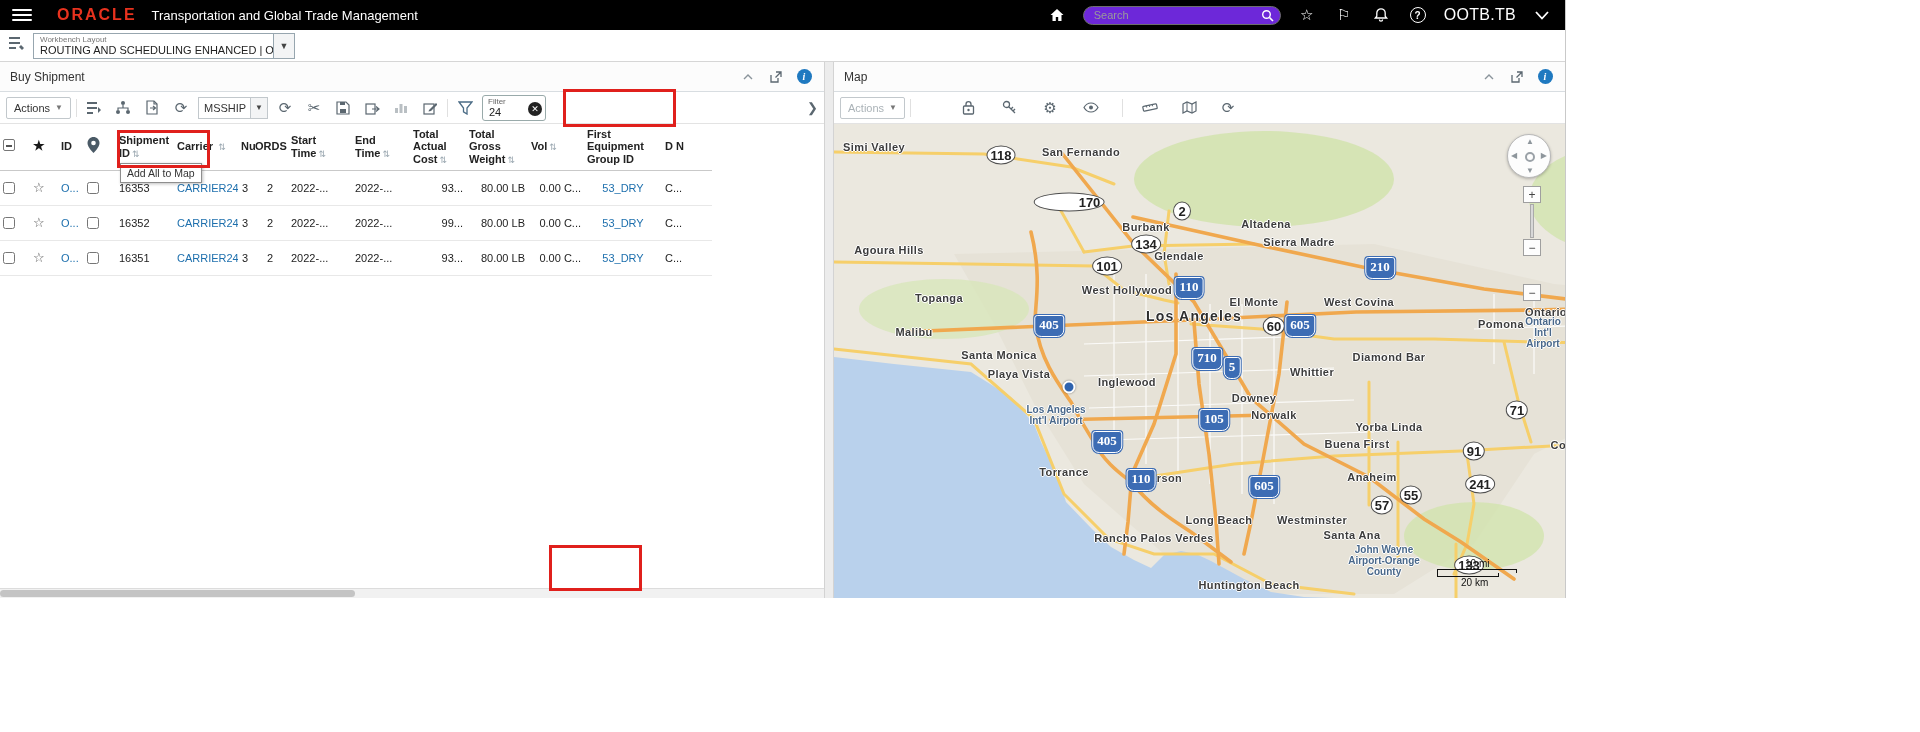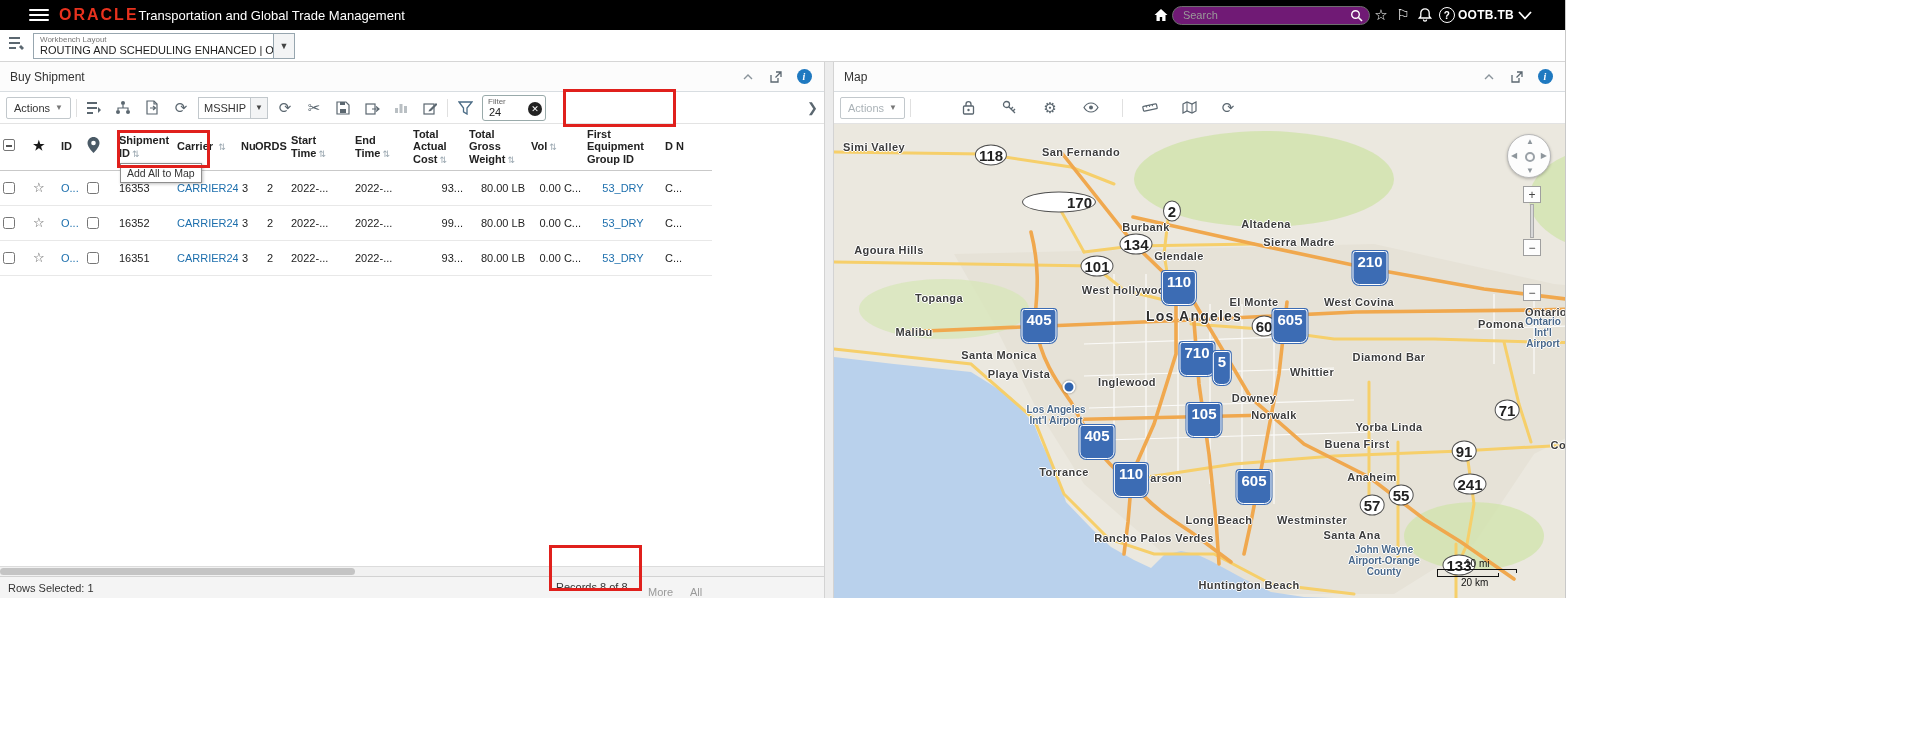--- a/index.html
+++ b/index.html
@@ -2,35 +2,35 @@
 <html><head>
 <meta charset="utf-8">
 <style>
   * { box-sizing: border-box; margin: 0; padding: 0; }
   html,body { background:#ffffff; font-family:"Liberation Sans", sans-serif; }
   body { width:1920px; height:732px; position:relative; overflow:hidden; }
   .app { position:absolute; left:0; top:0; width:1566px; height:598px; background:#fff;
          border-right:1px solid #c9c9c9; border-bottom:1px solid #c9c9c9; }
 
   
-  .topbar { height:30px; background:#000; display:flex; align-items:center; padding:0 29px; gap:0; color:#fff; }
+  .topbar { height:30px; background:#000; display:flex; align-items:center; padding:0 12px; gap:15px; color:#fff; }
   .hamburger { width:20px; cursor:pointer; display:flex; flex-direction:column; gap:3px; }
   .hamburger span { height:2px; background:#fff; border-radius:1px; }
   .brand { color:#e8321e; font-weight:bold; font-size:16px; letter-spacing:2px; margin-left:10px; }
   .app-title { font-size:13px; color:#fff; }
   .top-spacer { flex:1; }
   .top-ic { width:22px; height:22px; display:flex; align-items:center; justify-content:center; color:#fff; font-size:15px; cursor:pointer; }
   .searchwrap { position:relative; }
-  .searchwrap input { width:198px; height:19px; border-radius:10px; border:1px solid #6e6e6e; background:#701a75;
+  .searchwrap input { width:198px; height:19px; border-radius:10px; border:1px solid #6e6e6e; background:#6d28d9;
                       color:#ccc; font-size:11px; padding:0 24px 0 10px; outline:none; font-family:inherit; }
   .searchwrap input::placeholder { color:#9a9a9a; }
   .searchwrap .mag { position:absolute; right:7px; top:3px; }
   .helpcirc { width:16px; height:16px; border:1.4px solid #fff; border-radius:50%; font-size:10px; font-weight:bold;
               display:flex; align-items:center; justify-content:center; }
-  .username { font-size:12px; font-weight:bold; letter-spacing:.3px; }
+  .username { font-size:16px; font-weight:normal; letter-spacing:.3px; }
 
   
   .wbbar { height:32px; background:#fff; border-bottom:1px solid #d6d6d6; display:flex; align-items:center; padding:0 8px; gap:8px; }
   .wb-icon { color:#5b6770; }
   .wb-box { display:flex; align-items:stretch; height:26px; }
   .wb-field { width:240px; border:1px solid #97a6af; border-right:none; padding:1px 6px; overflow:hidden; }
   .wb-label { font-size:8px; color:#777; display:block; line-height:9px; }
   .wb-value { font-size:11px; color:#222; white-space:nowrap; display:block; line-height:13px; }
   .wb-drop { width:22px; border:1px solid #97a6af; background:#f3f4f5; display:flex; align-items:center; justify-content:center;
              font-size:9px; color:#444; cursor:pointer; }
@@ -98,22 +98,22 @@
   .alllnk  { position:absolute; left:690px; top:9px; color:#9a9a9a; font-size:11px; cursor:pointer; }
 
   
   .maparea { flex:1; position:relative; background:#ebe8df; overflow:hidden; cursor:grab; }
   .maparea svg.base { position:absolute; left:0; top:0; }
   .maplabel { position:absolute; transform:translate(-50%,-50%); white-space:pre-line; text-align:center; pointer-events:none;
               text-shadow:-1px 0 #fff,1px 0 #fff,0 -1px #fff,0 1px #fff; }
   .maplabel.town { font-size:11px; font-weight:bold; color:#3c3c3c; letter-spacing:.4px; }
   .maplabel.city { font-size:14px; font-weight:bold; color:#2e2e2e; letter-spacing:1.2px; }
   .maplabel.airport { font-size:10px; font-weight:bold; color:#49688a; line-height:1.1; }
-  .shield { position:absolute; transform:translate(-50%,-50%); font-size:15px; font-weight:bold; line-height:1; pointer-events:none; }
-  .shield.i { background:#3c6cb4; color:#fff; border:1px solid #fff; border-radius:3px 3px 7px 7px; padding:2px 4px 15px; box-shadow:0 0 0 1px #3c6cb4; }
+  .shield { position:absolute; transform:translate(-50%,-50%); font-size:13px; font-weight:bold; line-height:1; pointer-events:none;margin-left:10px; }
+  .shield.i { background:#3c6cb4; color:#fff; border:1px solid #fff; border-radius:3px 3px 7px 7px; padding:2px 4px 5px; box-shadow:0 0 0 1px #3c6cb4;font-family:Liberation Serif, serif; }
   .shield.s { background:#fff; color:#222; border:1.5px solid #4f4f4f; border-radius:50%; min-width:18px; padding:2px 3px; text-align:center; }
   .mapmarker { position:absolute; width:13px; height:13px; border-radius:50%; background:#2f63ae; border:2px solid #fff;
                transform:translate(-50%,-50%); box-shadow:0 0 2px rgba(0,0,0,.5); }
   .compass { position:absolute; right:14px; top:10px; width:44px; height:44px; border-radius:50%; background:#fdfdfd;
              border:1px solid #b9b9b9; box-shadow:0 1px 3px rgba(0,0,0,.25); cursor:pointer; }
   .compass .cdot { position:absolute; left:17px; top:17px; width:10px; height:10px; border-radius:50%; border:2px solid #9aa1a7; }
   .compass .ar { position:absolute; font-size:8px; color:#8e969c; }
   .zbtn { position:absolute; right:24px; width:18px; height:17px; background:#fdfdfd; border:1px solid #9f9f9f;
           font-size:12px; color:#444; display:flex; align-items:center; justify-content:center; cursor:pointer; }
   .ztrack { position:absolute; right:31px; width:4px; background:#d8d8d8; border:1px solid #aaa; }
@@ -388,26 +388,20 @@
               <td class="ctr"><a class="glink">53_DRY</a></td>
               <td>C...</td>
             </tr>
           </tbody>
         </table>
       </div>
 
       <div class="hscroll">
           <div class="hthumb"></div>
         </div>
-      <div class="lfooter">
-        <span>Rows Selected: 1</span>
-        <span class="recordslbl">Records 8 of 8</span>
-        <span class="morelnk">More</span>
-        <span class="alllnk">All</span>
-      </div>
     </div>
 
     <div class="pdivider"></div>
 
     <div class="right-panel">
       <div class="phead">
         <span class="ptitle">Map</span>
         <span class="pspacer"></span>
         <span class="phico">
           <svg width="10" height="6" viewBox="0 0 10 6">

